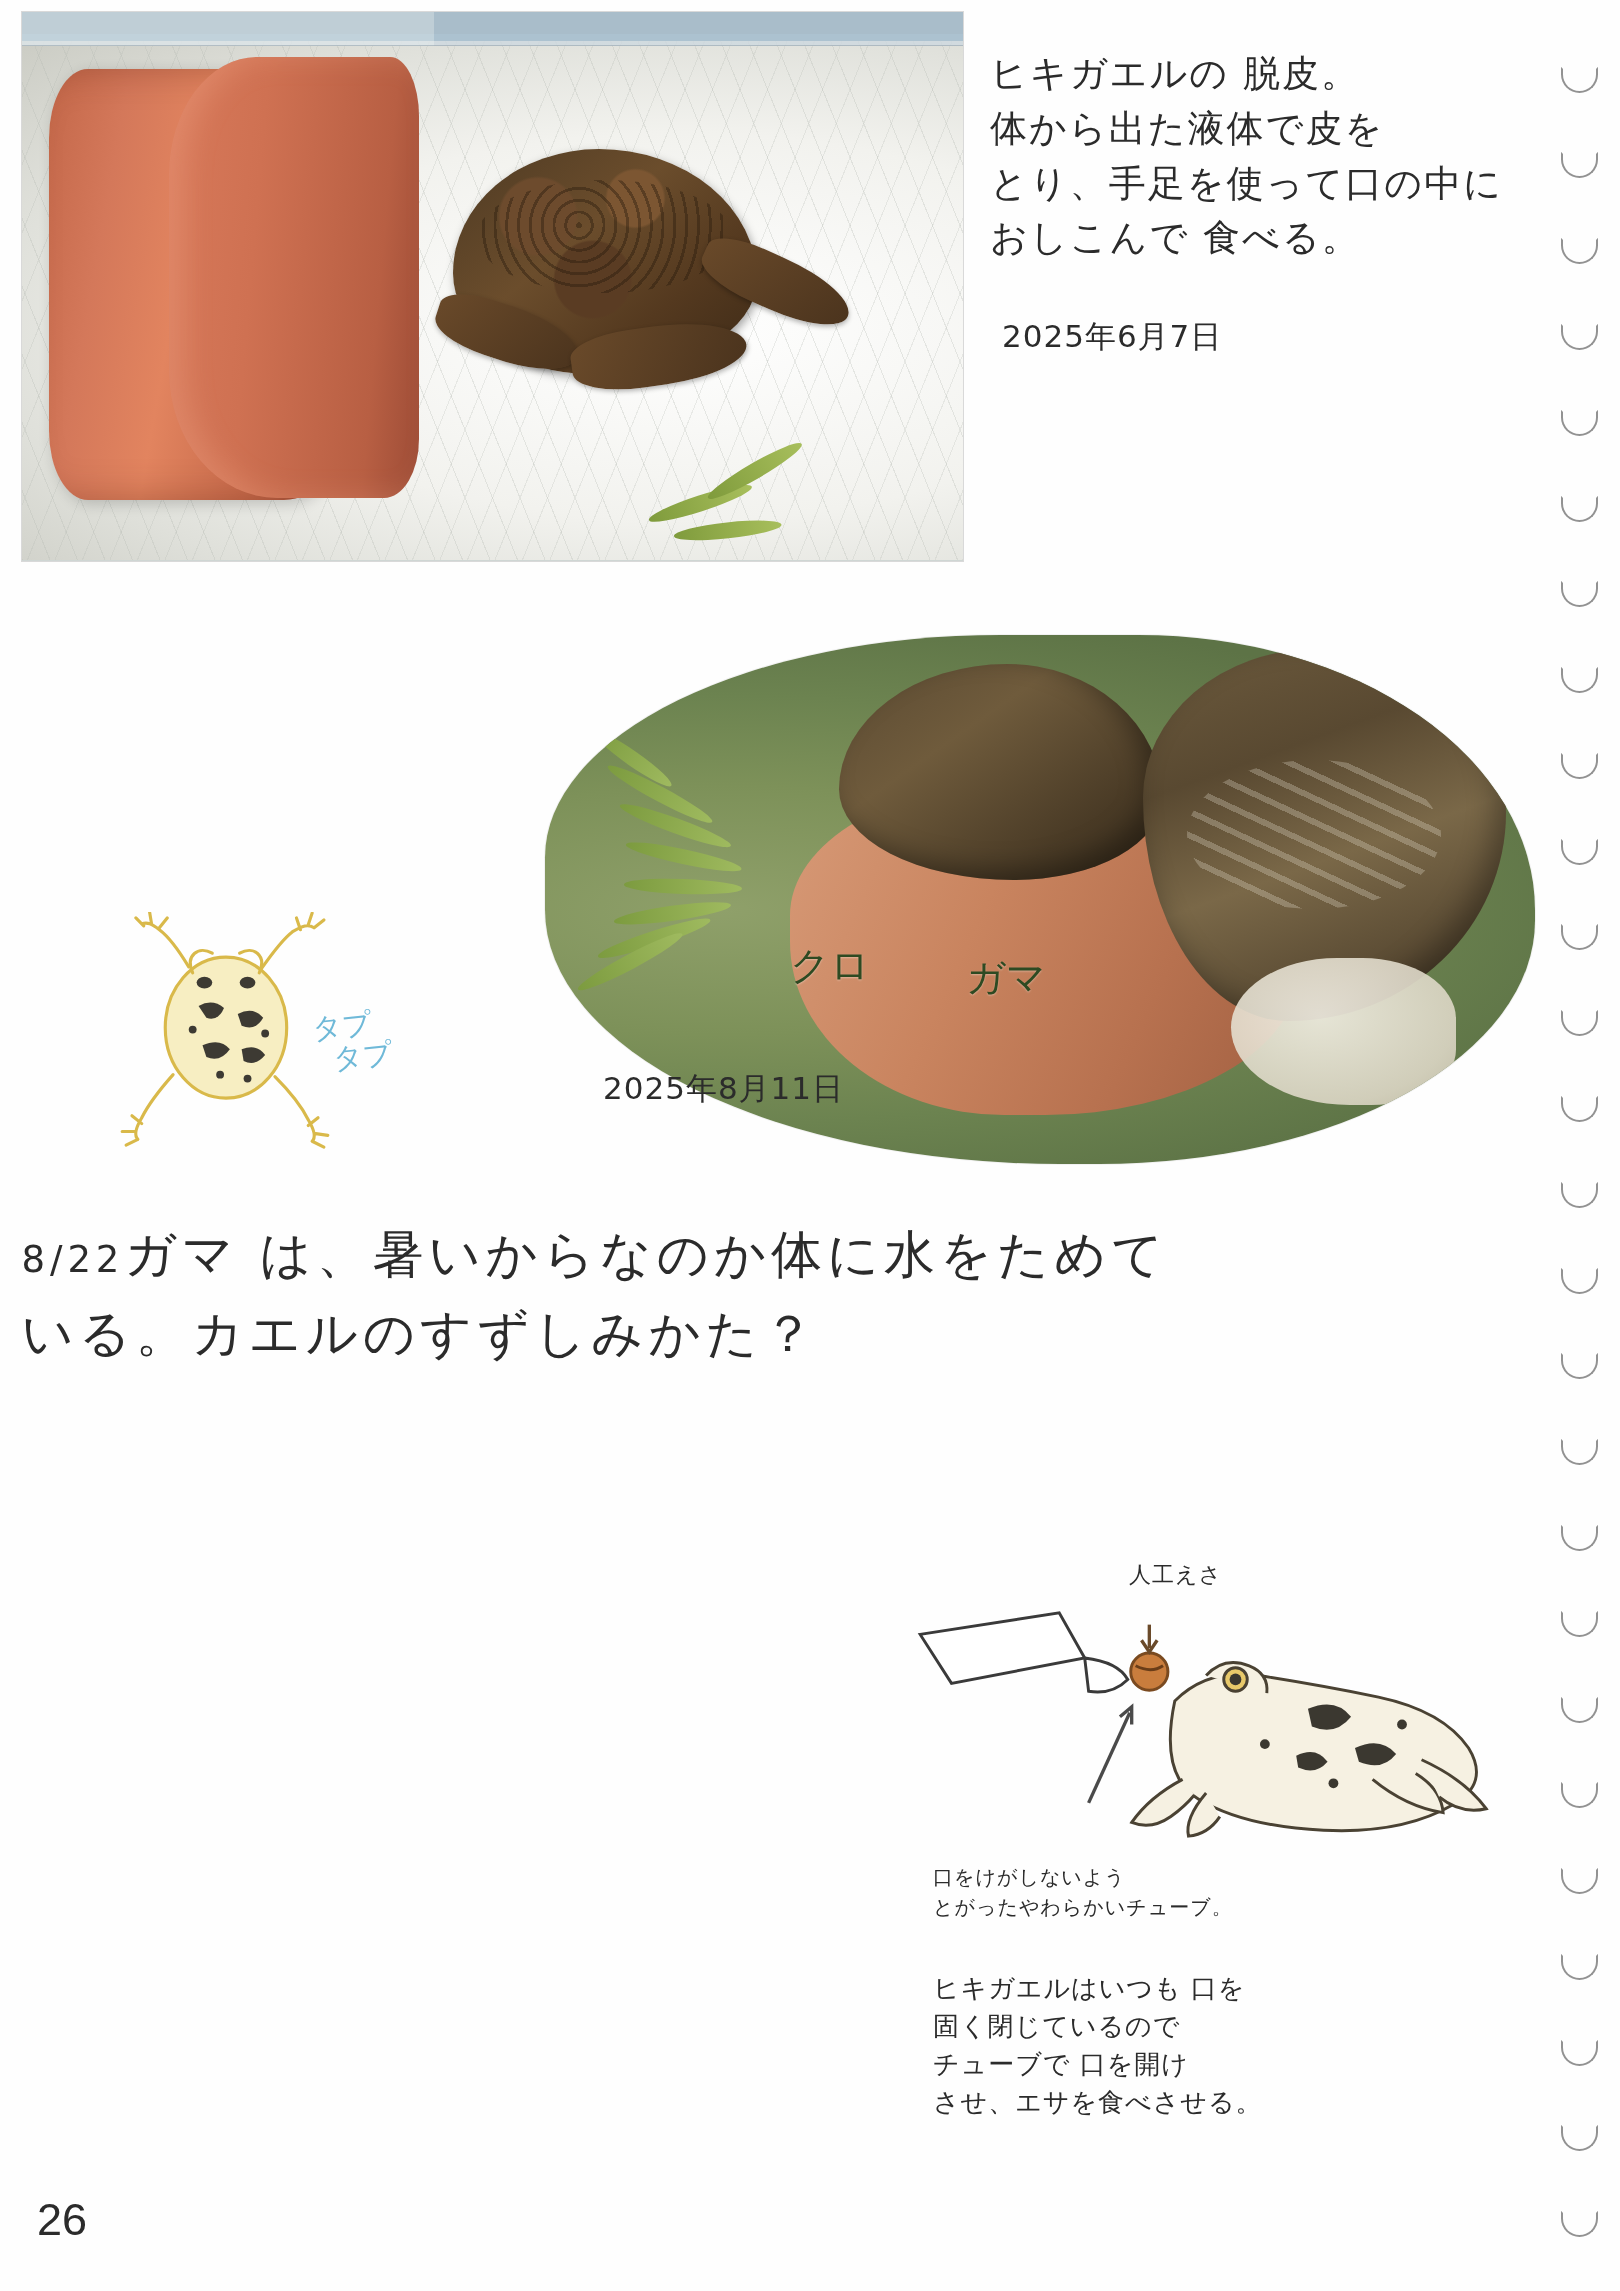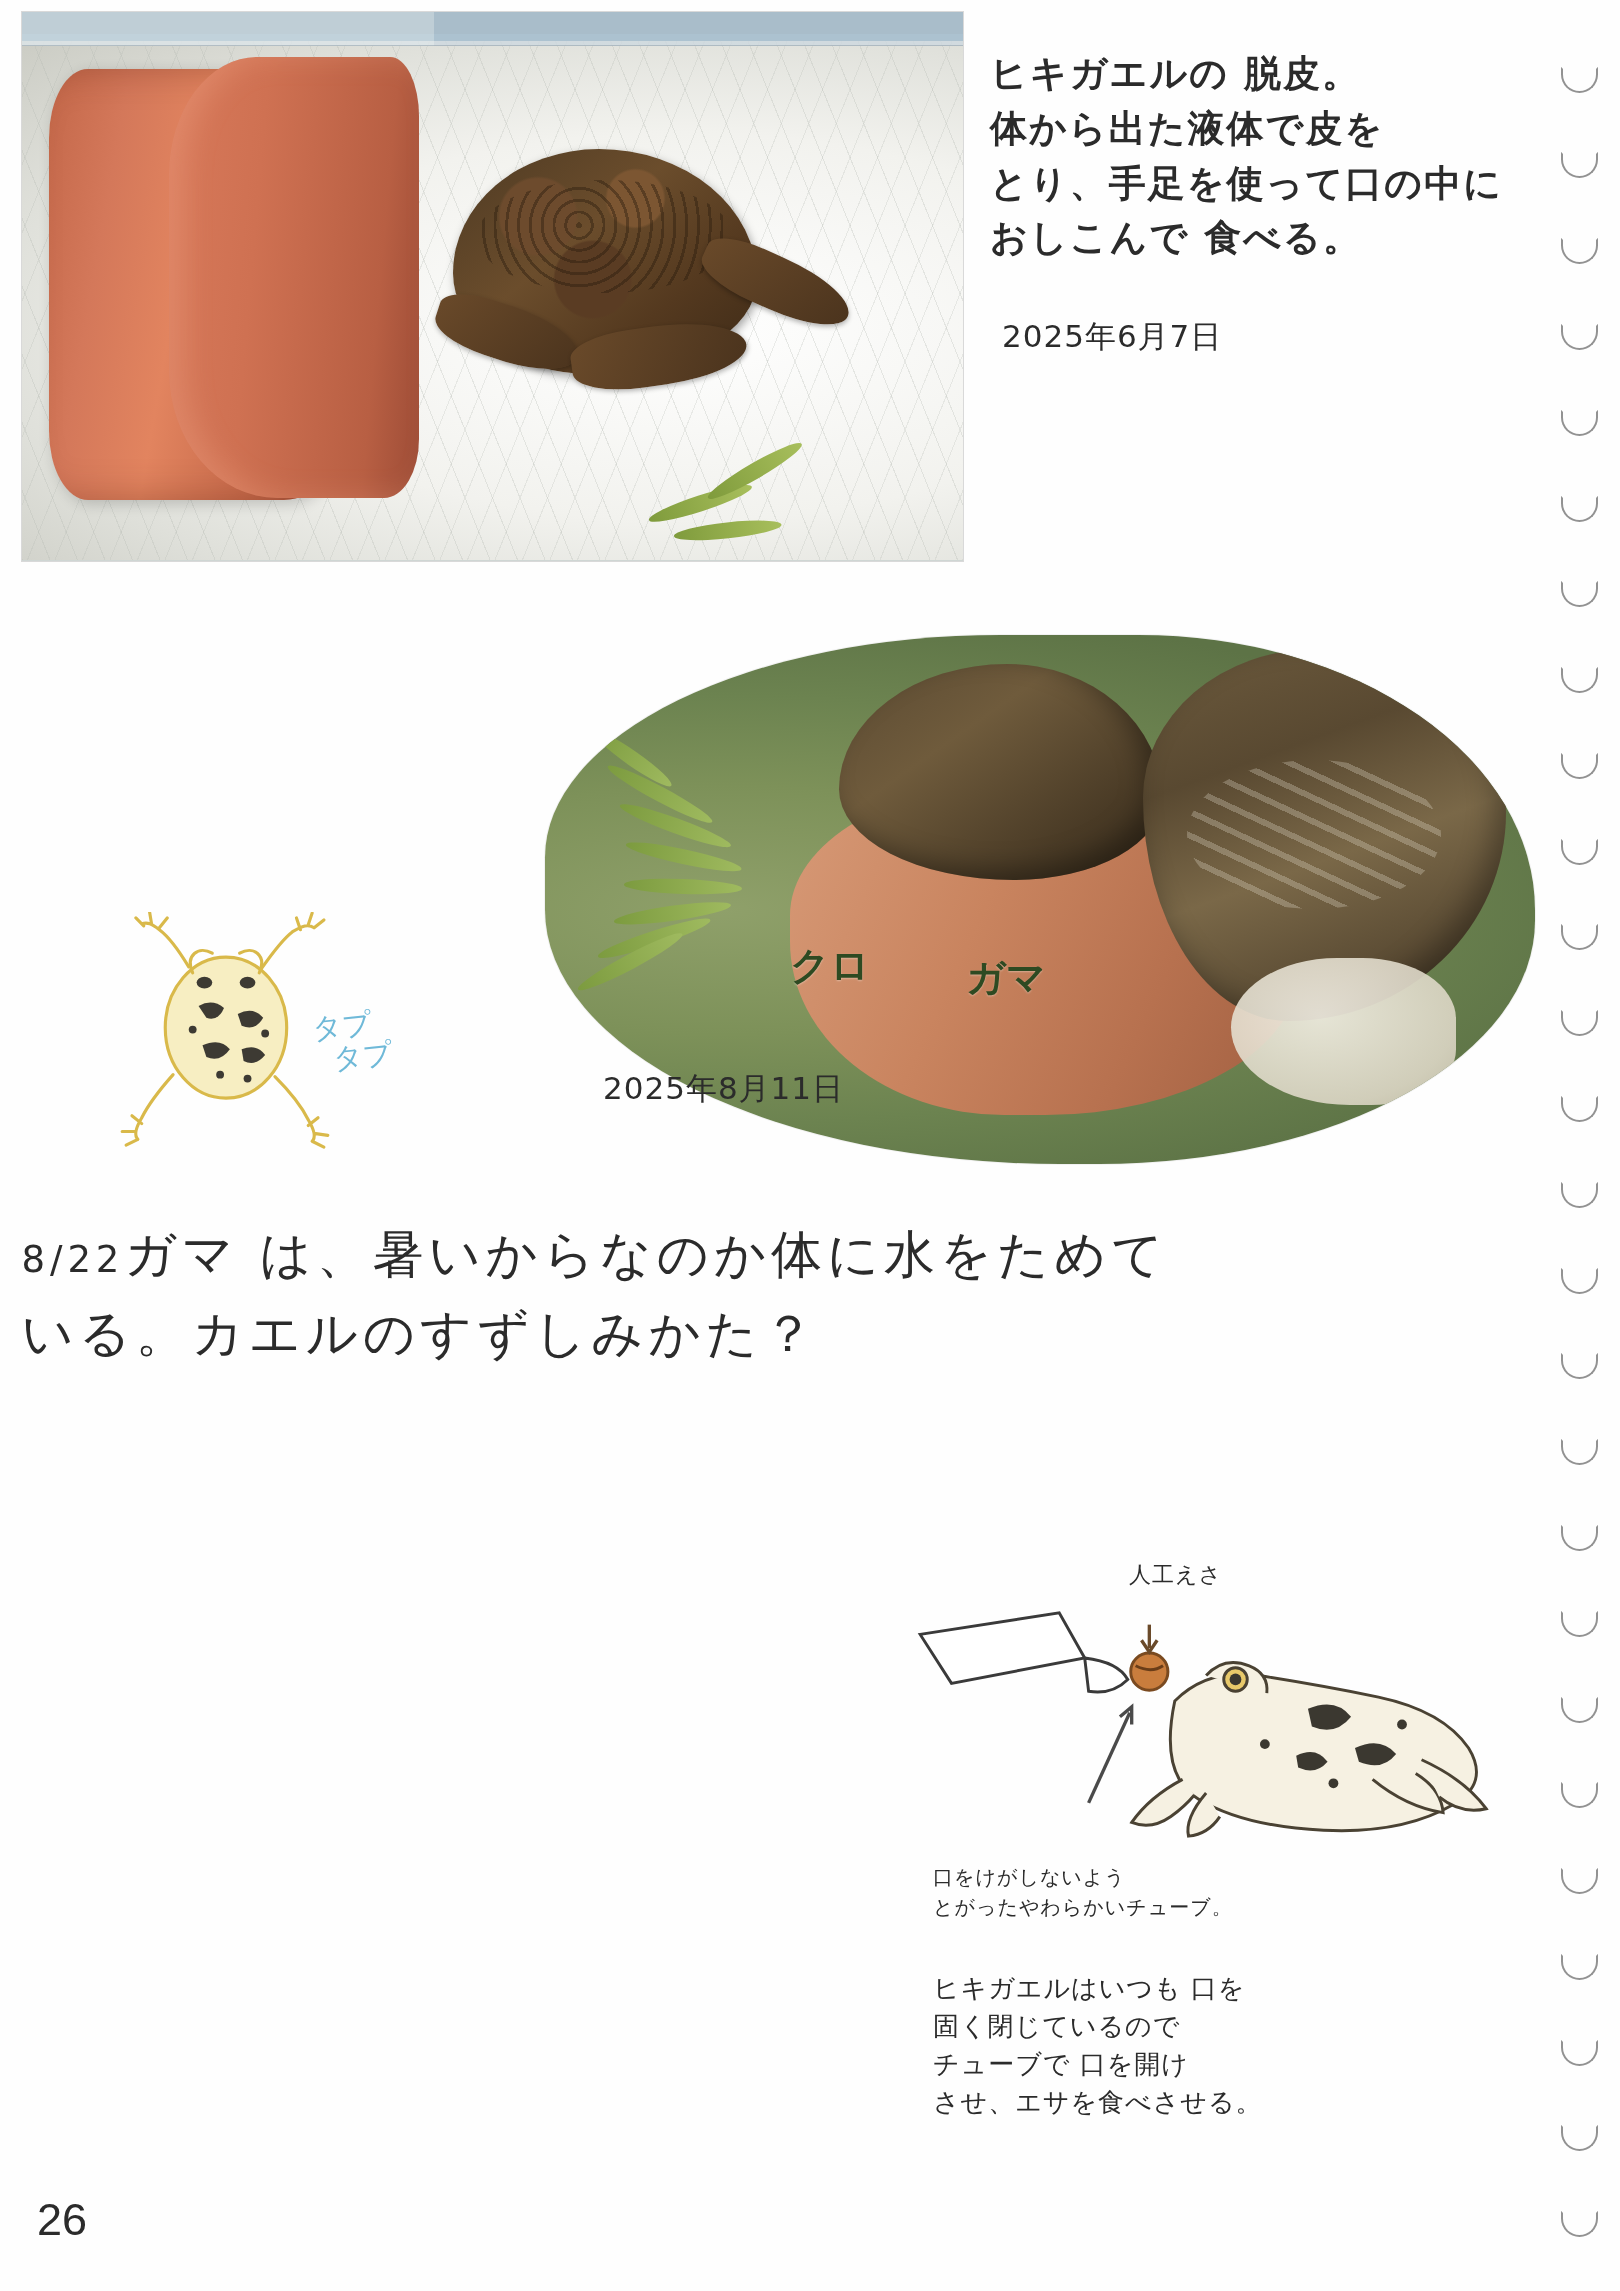--- a/index.html
+++ b/index.html
@@ -184,21 +184,21 @@
     width: 225px; height: 147px;
     border-radius: 50% 44% 40% 56%;
     background: radial-gradient(ellipse at 40% 40%, #f3efe4, #ddd7c6 70%, #c9c2ae);
     opacity: .9;
   }
   .p2-label {
     position: absolute;
     font-family: "DejaVu Sans", sans-serif;
     font-size: 39px;
     color: #2e4a22;
-    font-weight: 700;
+    font-weight: 400;
     text-shadow: 0 1px 2px rgba(255,255,255,.35);
     text-align: right;
   }
 
   
   .frog-sketch {
     position: absolute;
     left: 83px; top: 912px;
     width: 284px; height: 245px;
   }
@@ -219,21 +219,20 @@
     position: absolute;
     color: #2b2b2b;
     font-family: "DejaVu Sans", sans-serif;
     white-space: pre-line;
   }
   .hw-title {
     left: 990px; top: 47px;
     font-size: 37px;
     line-height: 1.48;
     letter-spacing: 2px;
-    font-weight: bold;
   }
   .hw-date1 {
     left: 1002px; top: 316px;
     font-size: 31px;
     letter-spacing: 1px;
   }
   .hw-note2 {
     left: 361px; top: 594px;
     font-size: 30px;
     line-height: 1.5;

